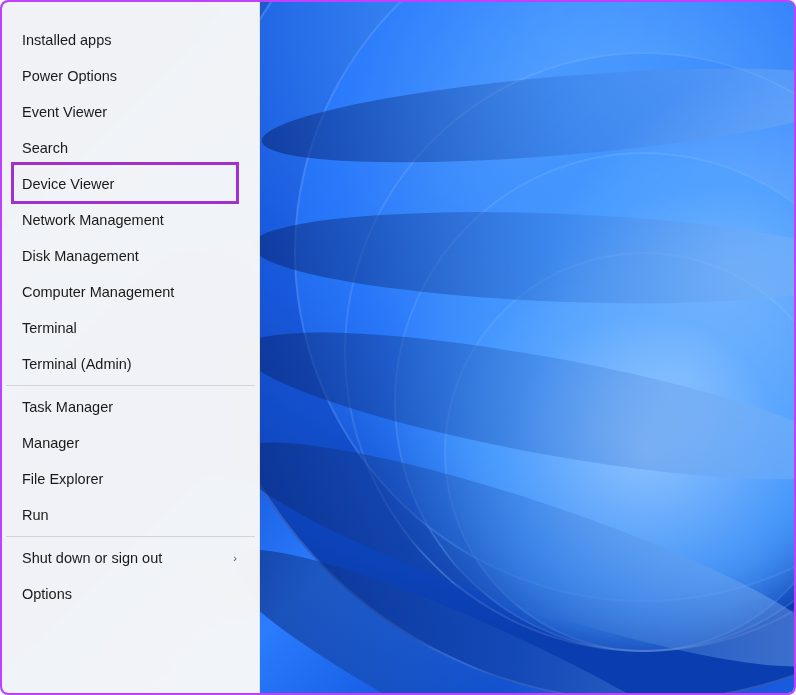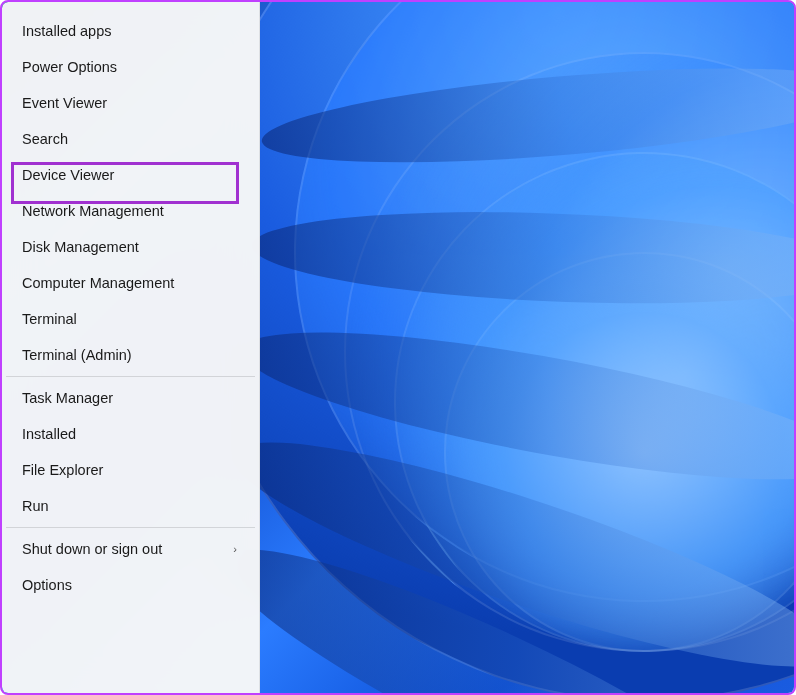--- a/index.html
+++ b/index.html
@@ -99,21 +99,21 @@
       position: absolute;
       top: 0;
       left: 0;
       width: 258px;
       height: 100%;
       background: rgba(248, 248, 248, 0.97);
       backdrop-filter: blur(20px);
       border-right: 1px solid rgba(0,0,0,0.08);
       display: flex;
       flex-direction: column;
-      padding-top: 11px;
+      padding-top: 20px;
       padding-bottom: 4px;
     }
     
     .menu-item {
       padding: 10px 20px;
       font-size: 14.5px;
       color: #1a1a1a;
       cursor: pointer;
       display: flex;
       align-items: center;
@@ -189,21 +189,21 @@
       <span>Terminal</span>
     </div>
     <div class="menu-item">
       <span>Terminal (Admin)</span>
     </div>
     <div class="menu-separator"></div>
     <div class="menu-item">
       <span>Task Manager</span>
     </div>
     <div class="menu-item">
-      <span>Installed</span>
+      <span>Manager</span>
     </div>
     <div class="menu-item">
       <span>File Explorer</span>
     </div>
     <div class="menu-item">
       <span>Run</span>
     </div>
     <div class="menu-separator"></div>
     <div class="menu-item">
       <span>Shut down or sign out</span>

